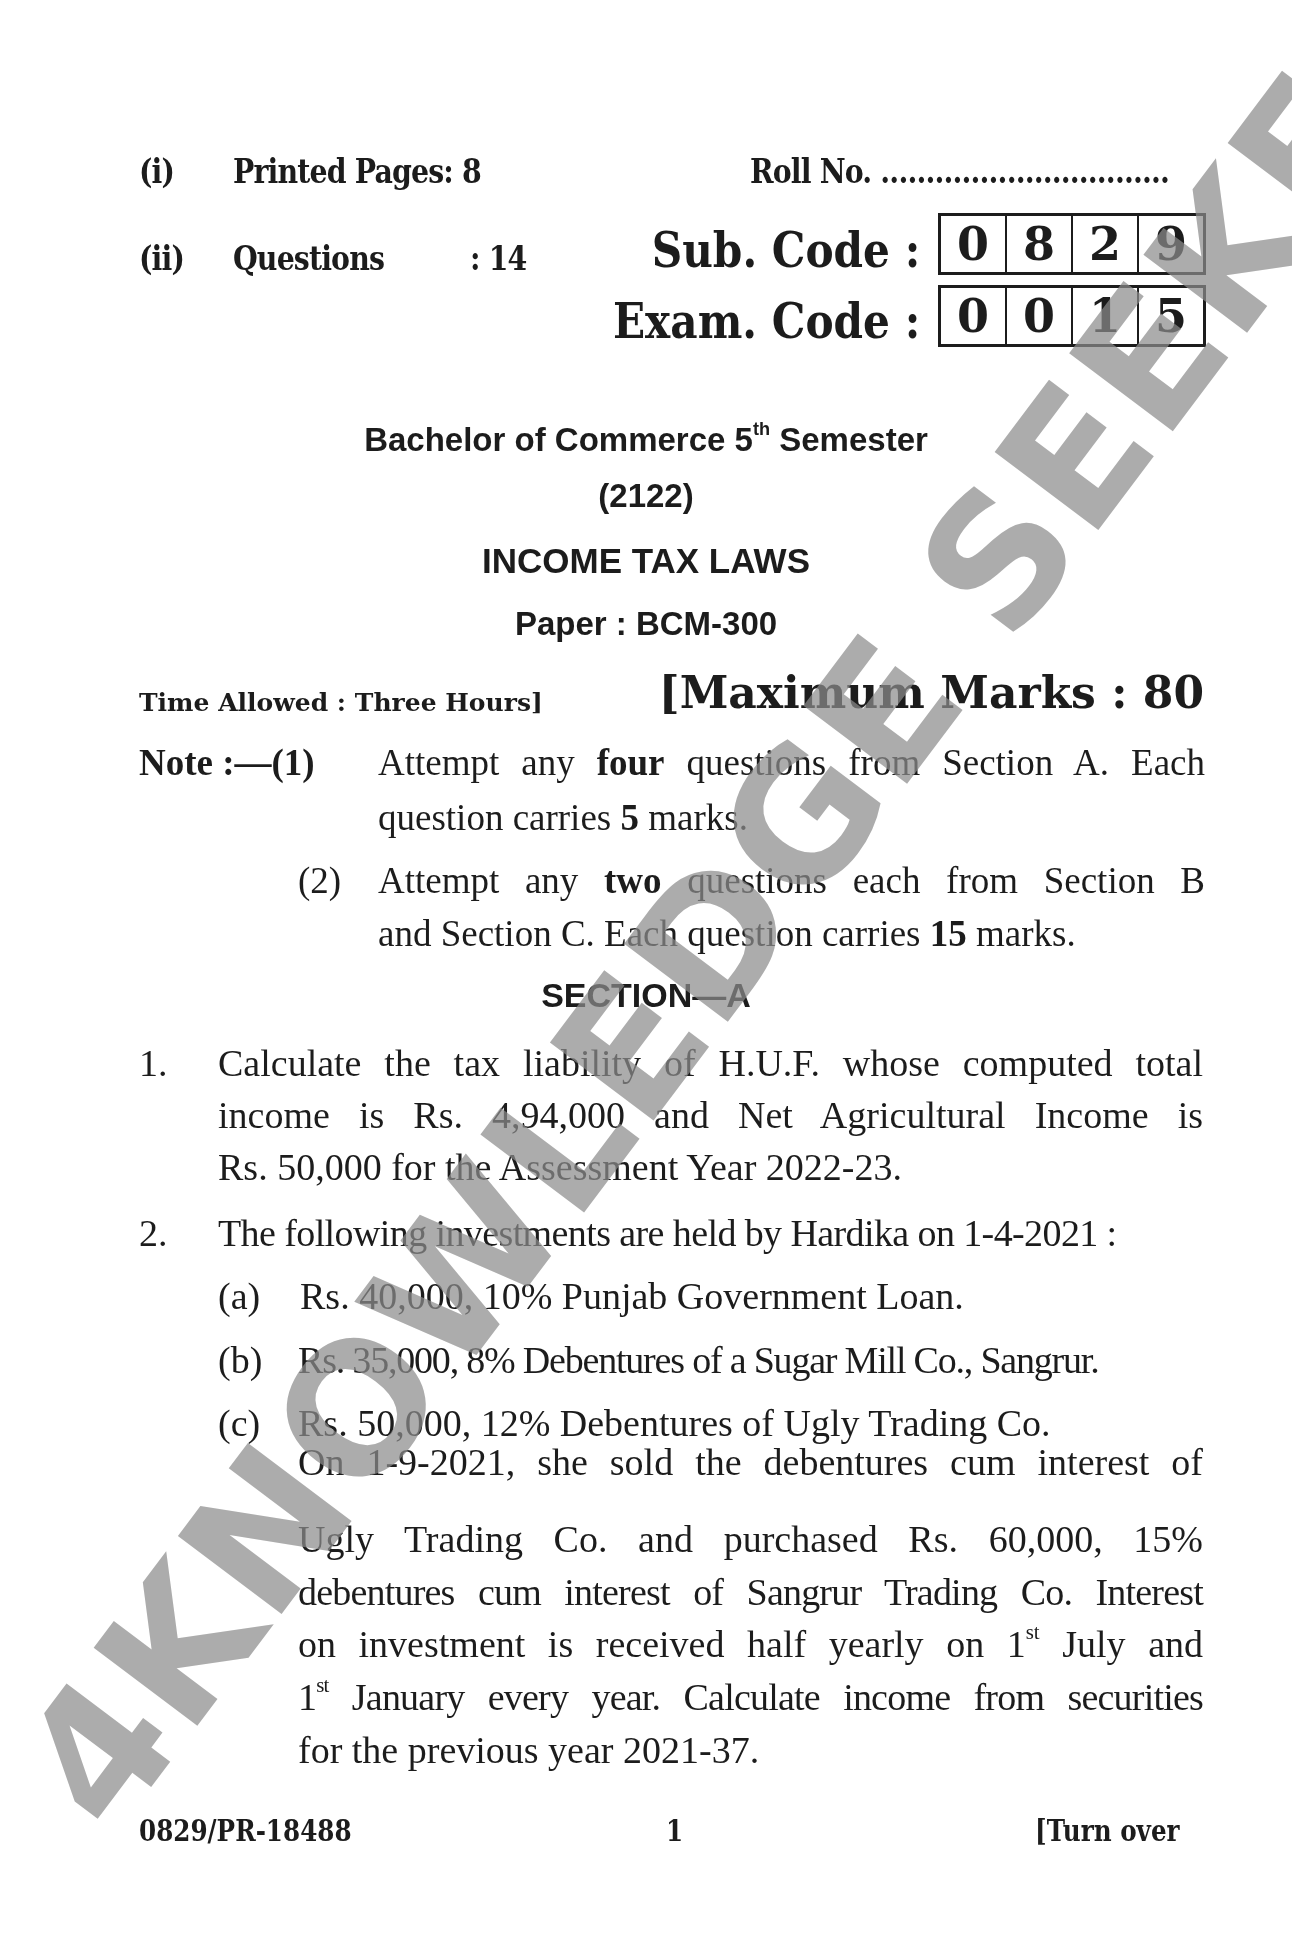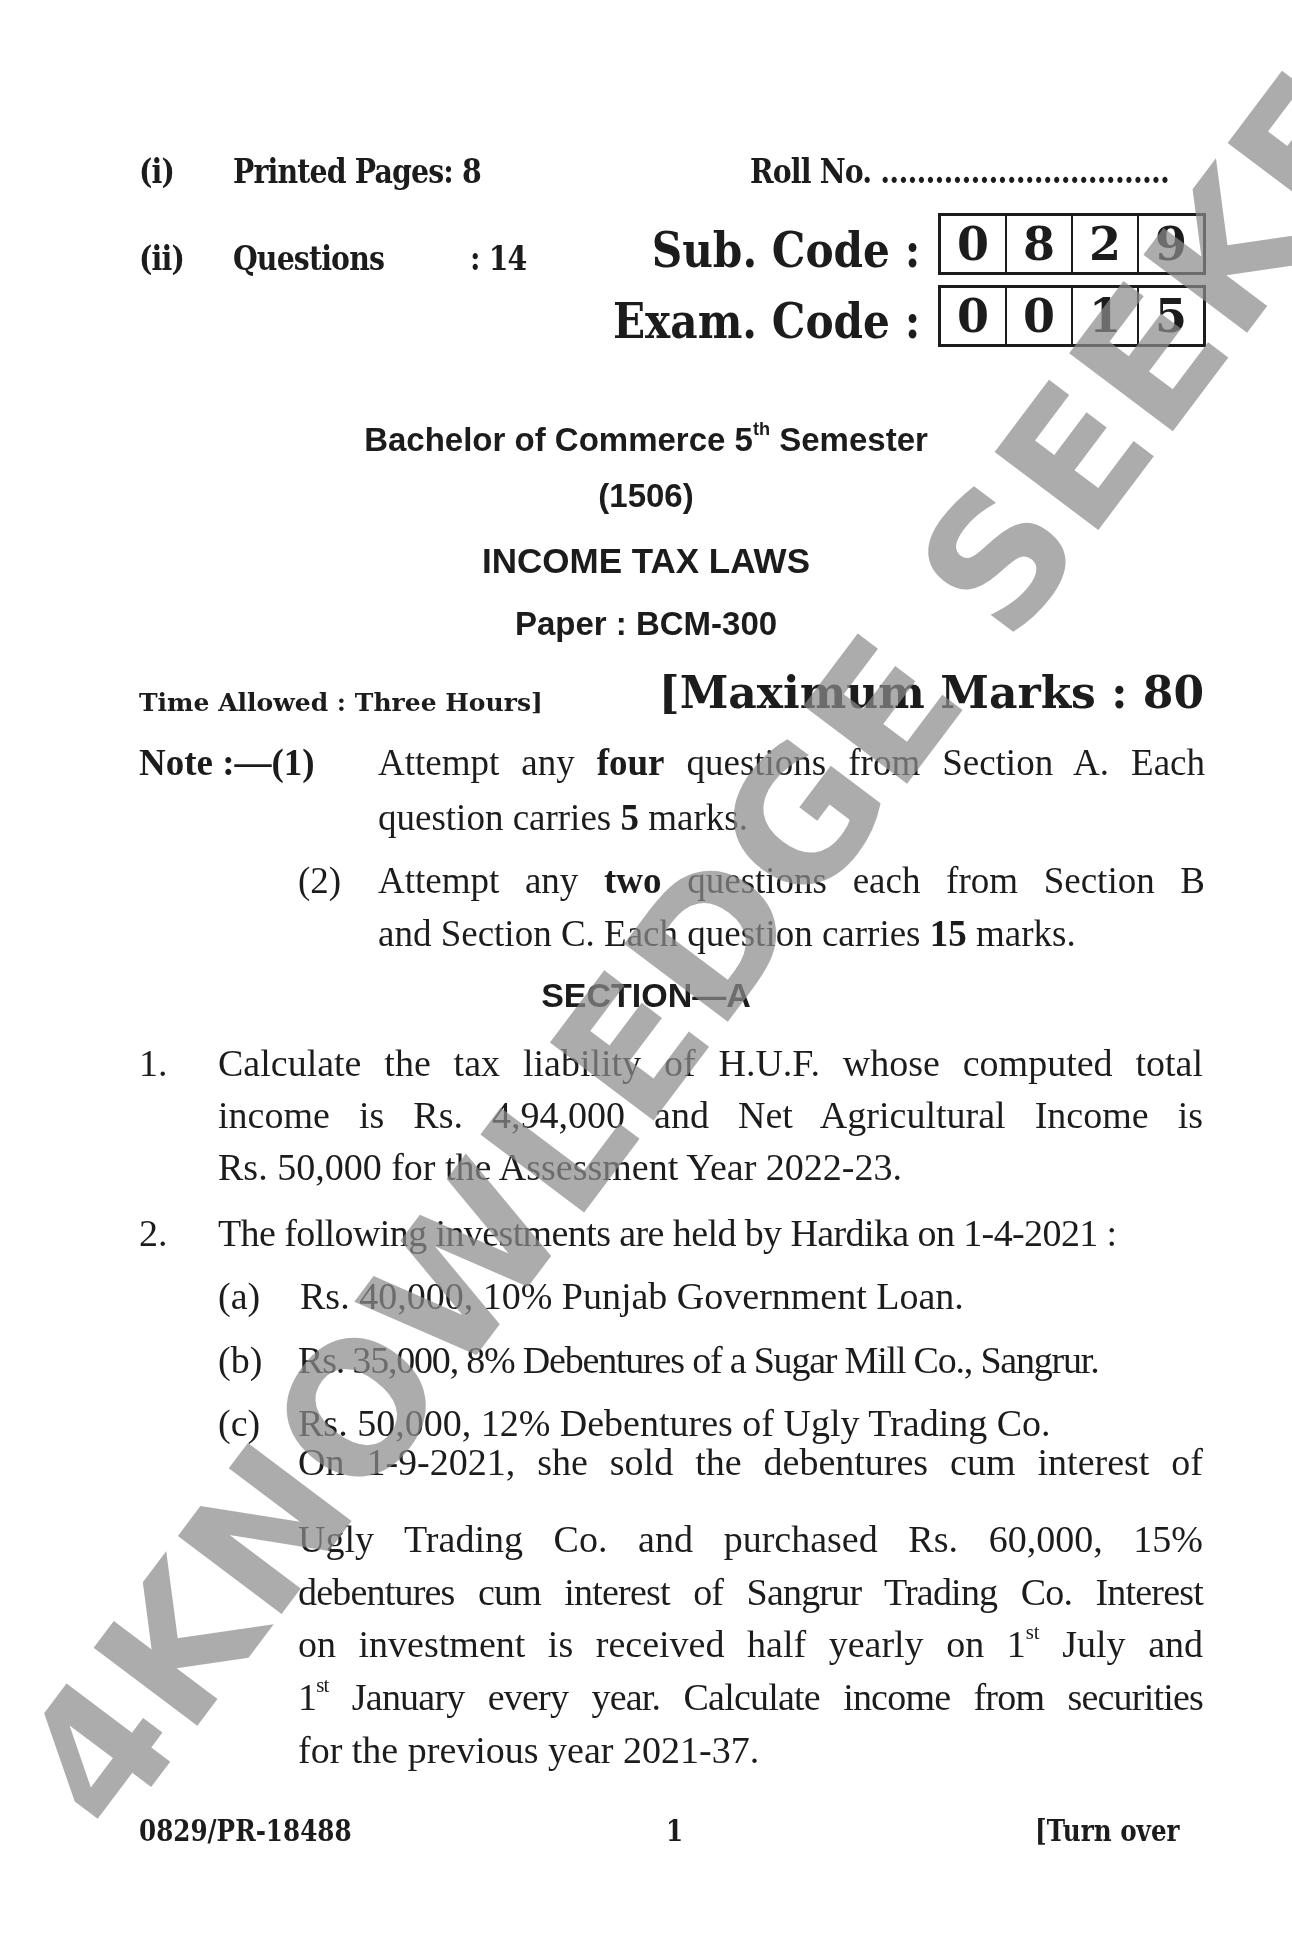--- a/index.html
+++ b/index.html
@@ -50,21 +50,21 @@
 
 <div class="abs code-label" style="right:372px; top:293px;">Exam. Code :</div>
 <div class="abs code-boxes" style="left:938px; top:285px;">
   <div class="code-box">0</div>
   <div class="code-box">0</div>
   <div class="code-box">1</div>
   <div class="code-box">5</div>
 </div>
 
 <div class="abs title" style="top:421px;"><span>Bachelor of Commerce 5</span><sup>th</sup><span> Semester</span></div>
-<div class="abs title" style="top:477px;">(1506)</div>
+<div class="abs title" style="top:477px;">(2122)</div>
 <div class="abs title" style="top:541px; font-size:35px;">INCOME TAX LAWS</div>
 <div class="abs title" style="top:605px;">Paper : BCM-300</div>
 
 <div class="abs" style="left:139px; top:688px; font-weight:bold; font-size:25px;">Time Allowed : Three Hours]</div>
 <div class="abs" style="right:88px; top:667px; font-weight:bold; font-size:44px;">[Maximum Marks : 80</div>
 
 <div class="abs body-text" style="left:139px; top:741px;"><b>Note :—(1)</b></div>
 <div class="abs body-text just" style="left:378px; width:827px; top:741px;"><span>Attempt any </span><b>four</b><span> questions from Section A. Each</span></div>
 <div class="abs body-text" style="left:378px; top:796px;"><span>question carries </span><b>5</b><span> marks.</span></div>
 

